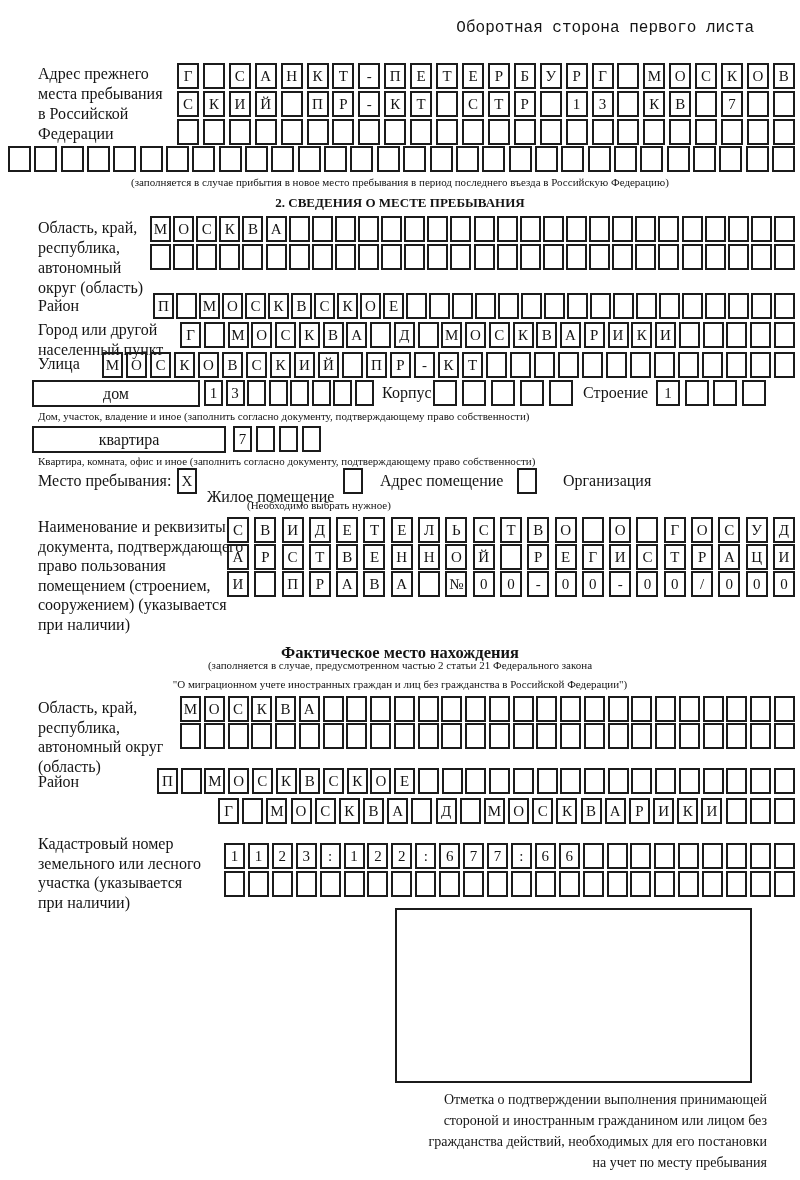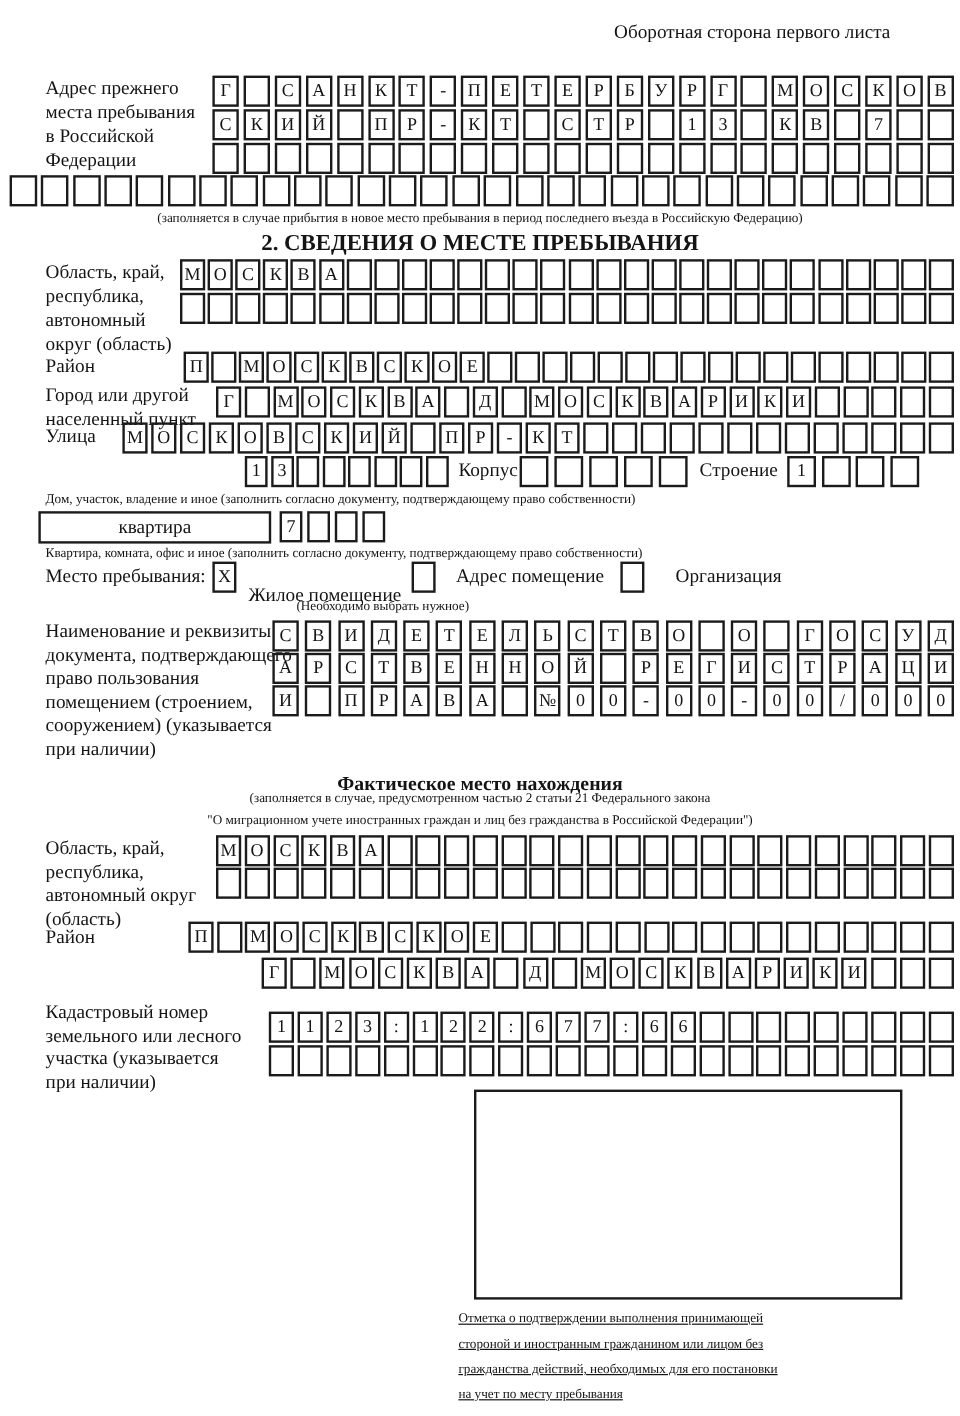--- a/index.html
+++ b/index.html
@@ -26,21 +26,21 @@
     position:absolute;width:20px;height:26px;box-sizing:border-box;border:2px solid #1b1b1b;
     display:flex;align-items:center;justify-content:center;font-size:15px;
   }
   .stampbox{position:absolute;box-sizing:border-box;border:2px solid #1b1b1b;background:#fff;}
 </style>
 </head>
 <body>
 
 <div class="page">
 
-  <div class="txt" style="top:18px;right:58px;">Оборотная сторона первого листа</div>
+  <div class="txt" style="top:18px;right:46px;font-family:Liberation Mono, monospace;">Оборотная сторона первого листа</div>
 
   <div class="txt" style="left:38px;top:64px;">Адрес прежнего
 места пребывания
 в Российской
 Федерации</div>
   <div class="cellrow" style="left:177px;top:63px;width:618px;--cw:22px;">
       <div class="cell">Г</div>
       <div class="cell"></div>
       <div class="cell">С</div>
       <div class="cell">А</div>
@@ -144,21 +144,21 @@
       <div class="cell"></div>
       <div class="cell"></div>
       <div class="cell"></div>
       <div class="cell"></div>
       <div class="cell"></div>
       <div class="cell"></div>
       <div class="cell"></div>
     </div>
   <div class="note center" style="top:173px;">(заполняется в случае прибытия в новое место пребывания в период последнего въезда в Российскую Федерацию)</div>
 
-  <div class="txt bold center" style="top:193px;font-size:19px;">2. СВЕДЕНИЯ О МЕСТЕ ПРЕБЫВАНИЯ</div>
+  <div class="txt bold center" style="top:193px;font-size:13px;">2. СВЕДЕНИЯ О МЕСТЕ ПРЕБЫВАНИЯ</div>
 
   <div class="txt" style="left:38px;top:218px;">Область, край,
 республика,
 автономный
 округ (область)</div>
   <div class="cellrow" style="left:150px;top:216px;width:645px;">
       <div class="cell">М</div>
       <div class="cell">О</div>
       <div class="cell">С</div>
       <div class="cell">К</div>
@@ -307,20 +307,21 @@
       <div class="cell"></div>
       <div class="cell"></div>
       <div class="cell"></div>
       <div class="cell"></div>
       <div class="cell"></div>
       <div class="cell"></div>
       <div class="cell"></div>
       <div class="cell"></div>
     </div>
 
+  <div class="labelbox" style="left:32px;top:380px;width:168px;">дом</div>
   <div class="cellrow" style="left:204px;top:380px;width:170px;--cw:19px;">
       <div class="cell">1</div>
       <div class="cell">3</div>
       <div class="cell"></div>
       <div class="cell"></div>
       <div class="cell"></div>
       <div class="cell"></div>
       <div class="cell"></div>
       <div class="cell"></div>
     </div>
@@ -609,18 +610,18 @@
       <div class="cell"></div>
       <div class="cell"></div>
       <div class="cell"></div>
       <div class="cell"></div>
       <div class="cell"></div>
       <div class="cell"></div>
       <div class="cell"></div>
     </div>
 
   <div class="stampbox" style="left:395px;top:908px;width:357px;height:175px;"></div>
-  <div class="note" style="left:382px;top:1089px;width:385px;text-align:left;line-height:21px;white-space:pre-line;font-size:11px;text-decoration:underline;">Отметка о подтверждении выполнения принимающей
+  <div class="note" style="left:382px;top:1089px;width:385px;text-align:right;line-height:21px;white-space:pre-line;font-size:14px;">Отметка о подтверждении выполнения принимающей
 стороной и иностранным гражданином или лицом без
 гражданства действий, необходимых для его постановки
 на учет по месту пребывания</div>
 
 </div>
 
 </body></html>

